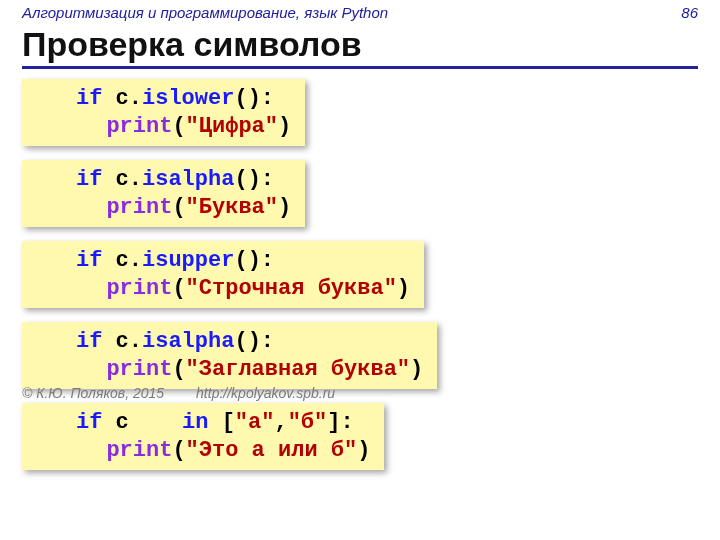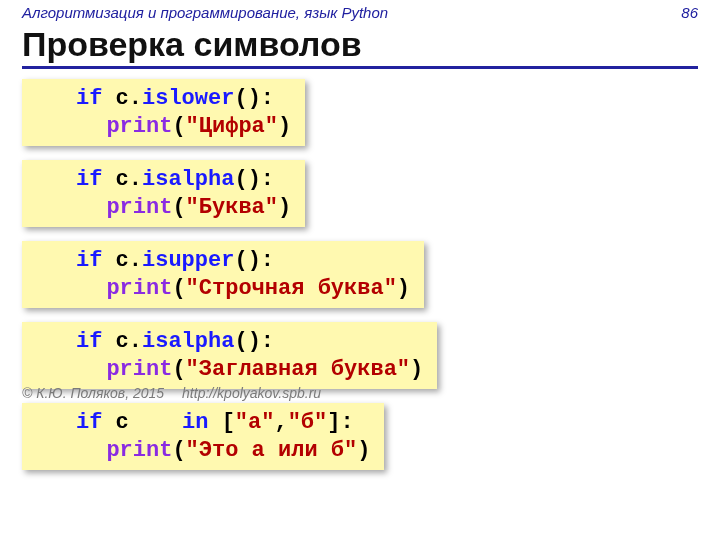--- a/index.html
+++ b/index.html
@@ -59,21 +59,21 @@
   .codebox .fn   { color: #8a2be2; margin-left: 44px; }  
   .codebox .str  { color: #b30000; }  
   .codebox .brk  { color: #000; }
   .indent { display:inline-block; width: 2ch; }
   .footer {
     position: absolute;
     bottom: 6px;
     left: 22px;
     right: 22px;
     display: flex;
-    gap: 18px;
+    gap: 32px;
     font-size: 14px;
     font-style: italic;
     color: #7a7a7a;
   }
   .footer .link { color: #7a7a7a; }
 </style>
 </head>
 <body>
 
 <div class="page">

